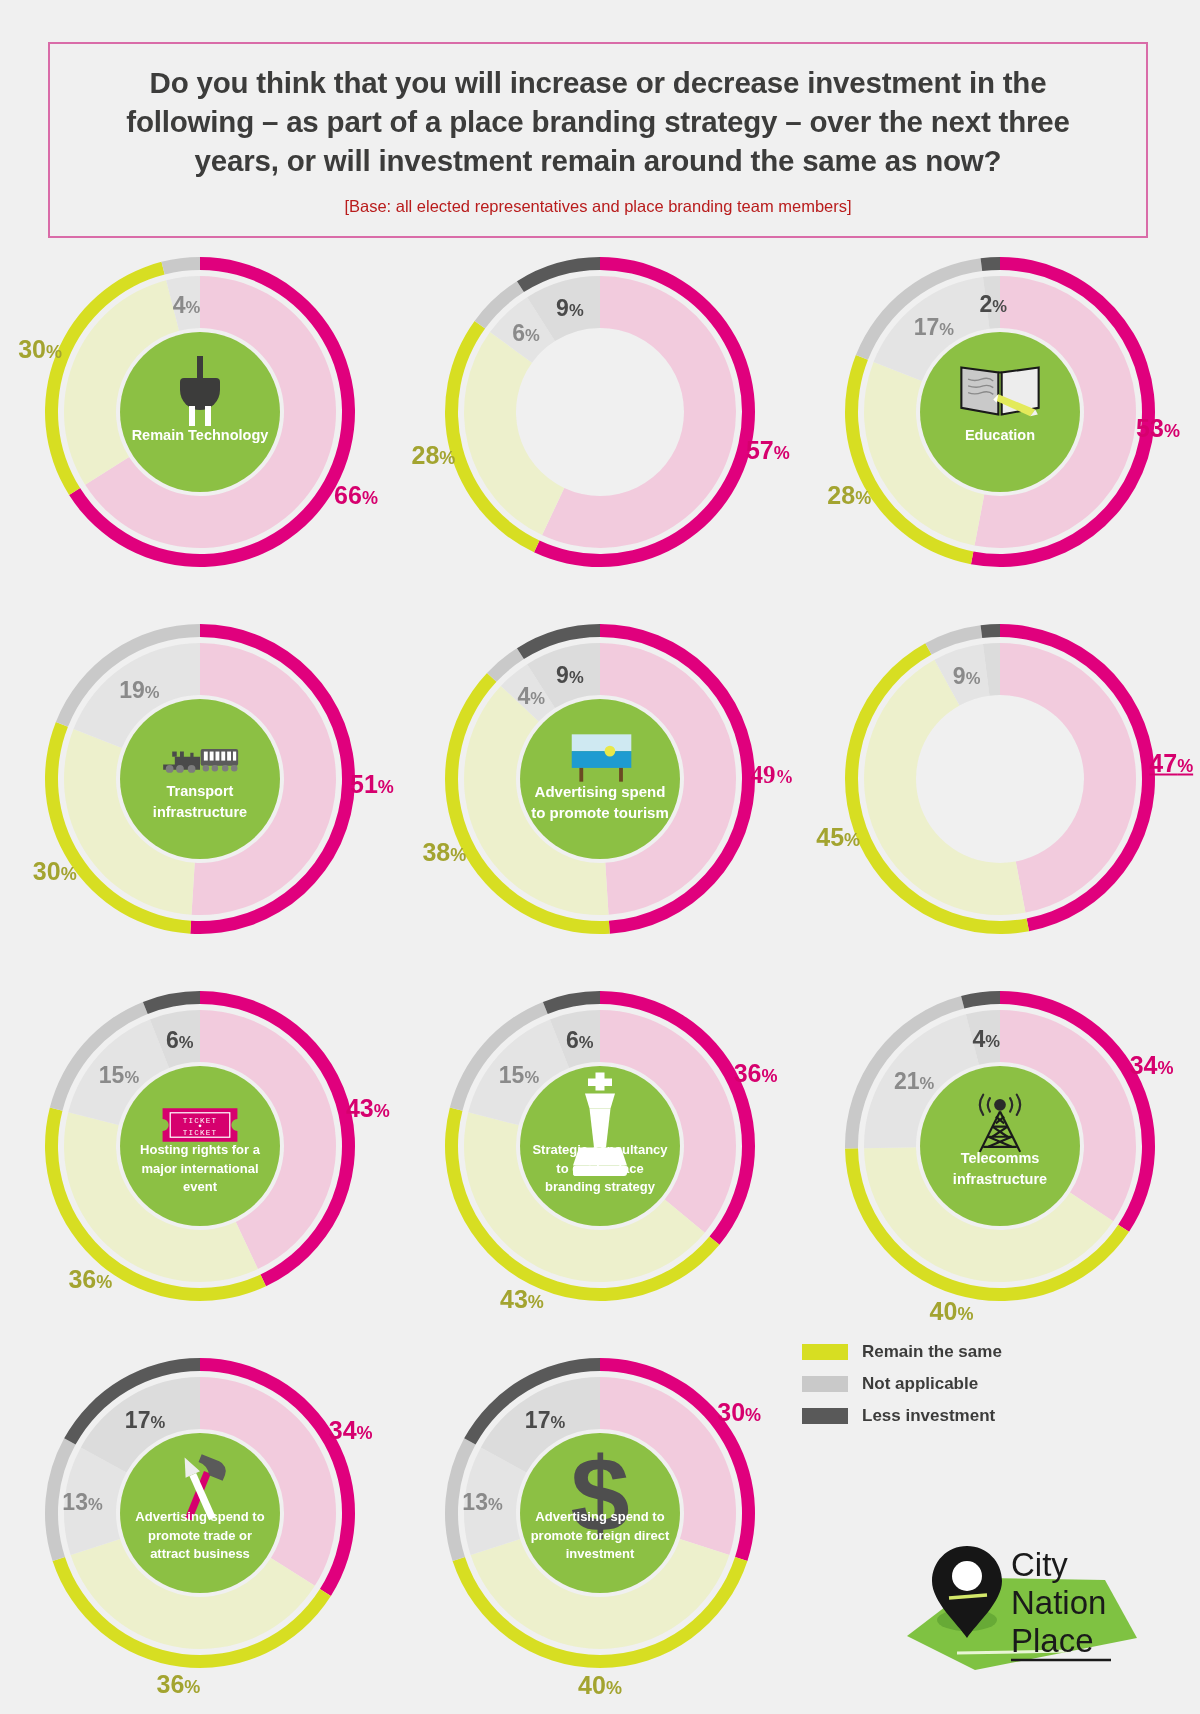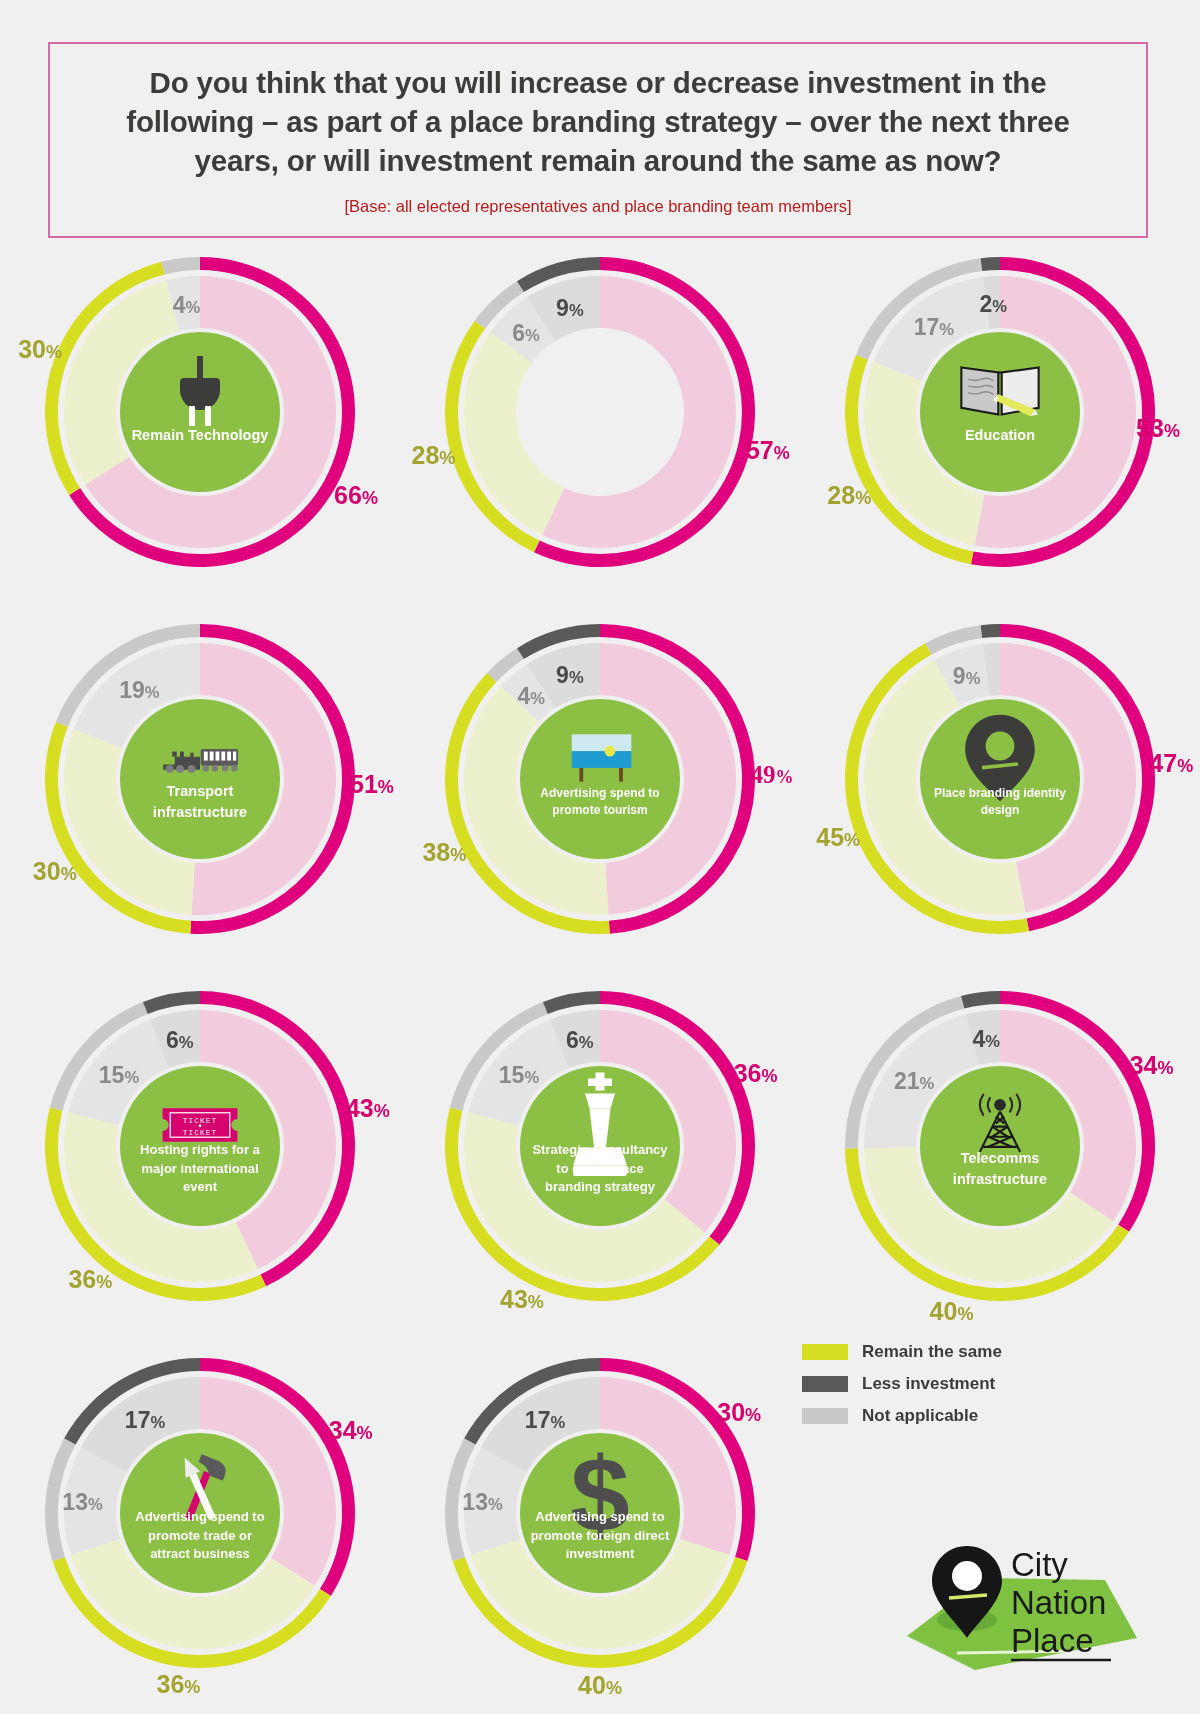--- a/index.html
+++ b/index.html
@@ -90,21 +90,21 @@
     position: relative;
     z-index: 2;
     color: #FFFFFF;
     font-size: 14.5px;
     font-weight: bold;
     text-align: center;
     line-height: 1.42;
     padding: 0 10px;
     margin-top: 46px;
   }
-  .hub-label.small { font-size: 12px; }
+  .hub-label.small { font-size: 15px; }
   .hub-label.tiny  { font-size: 13px; }
 
   
   .pc {
     position: absolute;
     font-weight: bold;
     white-space: nowrap;
     line-height: 1;
   }
   .pc .u { font-size: 0.72em; }
@@ -321,31 +321,21 @@
             <circle cx="160" cy="160" r="110" fill="none" stroke="#EFEFEF" stroke-width="52"></circle>
             <path d="M160 5 A155 155 0 0 1 189.04410376078738 312.2545238629467 L186.60814667117293 299.4847896034738 A142 142 0 0 0 160 18 Z" fill="#E0007D"></path>
             <path d="M160 24 A136 136 0 0 1 185.4838587836586 293.5910660991017 L175.7400304252009 242.51212906120986 A84 84 0 0 0 160 76 Z" fill="#F2CBDD"></path>
             <path d="M189.04410376078738 312.2545238629467 A155 155 0 0 1 85.328180514234 24.172464593201227 L91.59097827755632 35.56445143377144 A142 142 0 0 0 186.60814667117293 299.4847896034738 Z" fill="#D7DE22"></path>
             <path d="M185.4838587836586 293.5910660991017 A136 136 0 0 1 94.48150032216662 40.82229151403462 L119.53269137545585 86.3902388763155 A84 84 0 0 0 175.7400304252009 242.51212906120986 Z" fill="#EDF0CC"></path>
             <path d="M85.328180514234 24.172464593201227 A155 155 0 0 1 140.57334879753293 6.222221296255924 L142.20268083386887 19.119712413344132 A142 142 0 0 0 91.59097827755632 35.56445143377144 Z" fill="#C9C9C9"></path>
             <path d="M94.48150032216662 40.82229151403462 A136 136 0 0 1 142.9546802352547 25.072400621230997 L149.47200838059848 76.66236508958386 A84 84 0 0 0 119.53269137545585 86.3902388763155 Z" fill="#E4E4E4"></path>
             <path d="M140.57334879753293 6.222221296255924 A155 155 0 0 1 159.99999999999997 5 L159.99999999999997 18 A142 142 0 0 0 142.20268083386887 19.119712413344132 Z" fill="#595959"></path>
             <path d="M142.9546802352547 25.072400621230997 A136 136 0 0 1 159.99999999999997 24 L159.99999999999997 76 A84 84 0 0 0 149.47200838059848 76.66236508958386 Z" fill="#DCDCDC"></path>
           </svg>
-          <div class="hub">
-            <div class="hub-icon">
-              <svg viewBox="0 0 70 76" width="58" height="64">
-                <path d="M35 2 C18 2 6 15 6 31 C6 50 28 66 35 74 C42 66 64 50 64 31 C64 15 52 2 35 2 Z" fill="#3C3C3B"></path>
-                <circle cx="35" cy="28" r="12" fill="#8CC044"></circle>
-                <line x1="20" y1="46" x2="50" y2="43" stroke="#8CC044" stroke-width="3"></line>
-              </svg>
-            </div>
-            <div class="hub-label small">Place branding identity design</div>
-          </div>
-          <div class="pc pc-more" style="left: 331.237px; top: 143.813px; transform: translate(-50%, -50%);">47<span class="u">%</span></div>
+          <div class="pc pc-more" style="left: 331.237px; top: 143.813px; transform: translate(-50%, -50%); text-decoration: underline;">47<span class="u">%</span></div>
           <div class="pc pc-same" style="left: -1.83149px; top: 218.263px; transform: translate(-50%, -50%);">45<span class="u">%</span></div>
           <div class="pc pc-na" style="left: 126.626px; top: 57.2859px; transform: translate(-50%, -50%);">9<span class="u">%</span></div>
         </div>
       </div>
   </div>
   <div class="row">
     <div class="cell">
         <div class="donut">
           <svg viewBox="0 0 320 320">
             <circle cx="160" cy="160" r="110" fill="none" stroke="#EFEFEF" stroke-width="52"></circle>
@@ -515,26 +505,26 @@
     <div class="cell"></div>
   </div>
 </div>
 
 <div class="legend">
   <div class="legend-row">
     <span class="swatch" style="background:#D7DE22"></span>
     <span class="legend-text">Remain the same</span>
   </div>
   <div class="legend-row">
+    <span class="swatch" style="background:#C9C9C9"></span>
+    <span class="legend-text">Not applicable</span>
+  </div>
+  <div class="legend-row">
     <span class="swatch" style="background:#595959"></span>
     <span class="legend-text">Less investment</span>
-  </div>
-  <div class="legend-row">
-    <span class="swatch" style="background:#C9C9C9"></span>
-    <span class="legend-text">Not applicable</span>
   </div>
 </div>
 
 <div class="logo">
   <svg viewBox="0 0 240 145" width="240" height="145">
     <polygon points="2,98 78,40 200,42 232,100 70,132" fill="#7FC242"></polygon>
     <ellipse cx="62" cy="82" rx="30" ry="11" fill="#63A634" opacity="0.85"></ellipse>
     <line x1="52" y1="115" x2="165" y2="113" stroke="#E8F5D4" stroke-width="3"></line>
     <path d="M62 8 C42 8 27 24 27 43 C27 64 53 86 62 100 C71 86 97 64 97 43 C97 24 82 8 62 8 Z" fill="#161616"></path>
     <circle cx="62" cy="38" r="15" fill="#FFFFFF"></circle>

